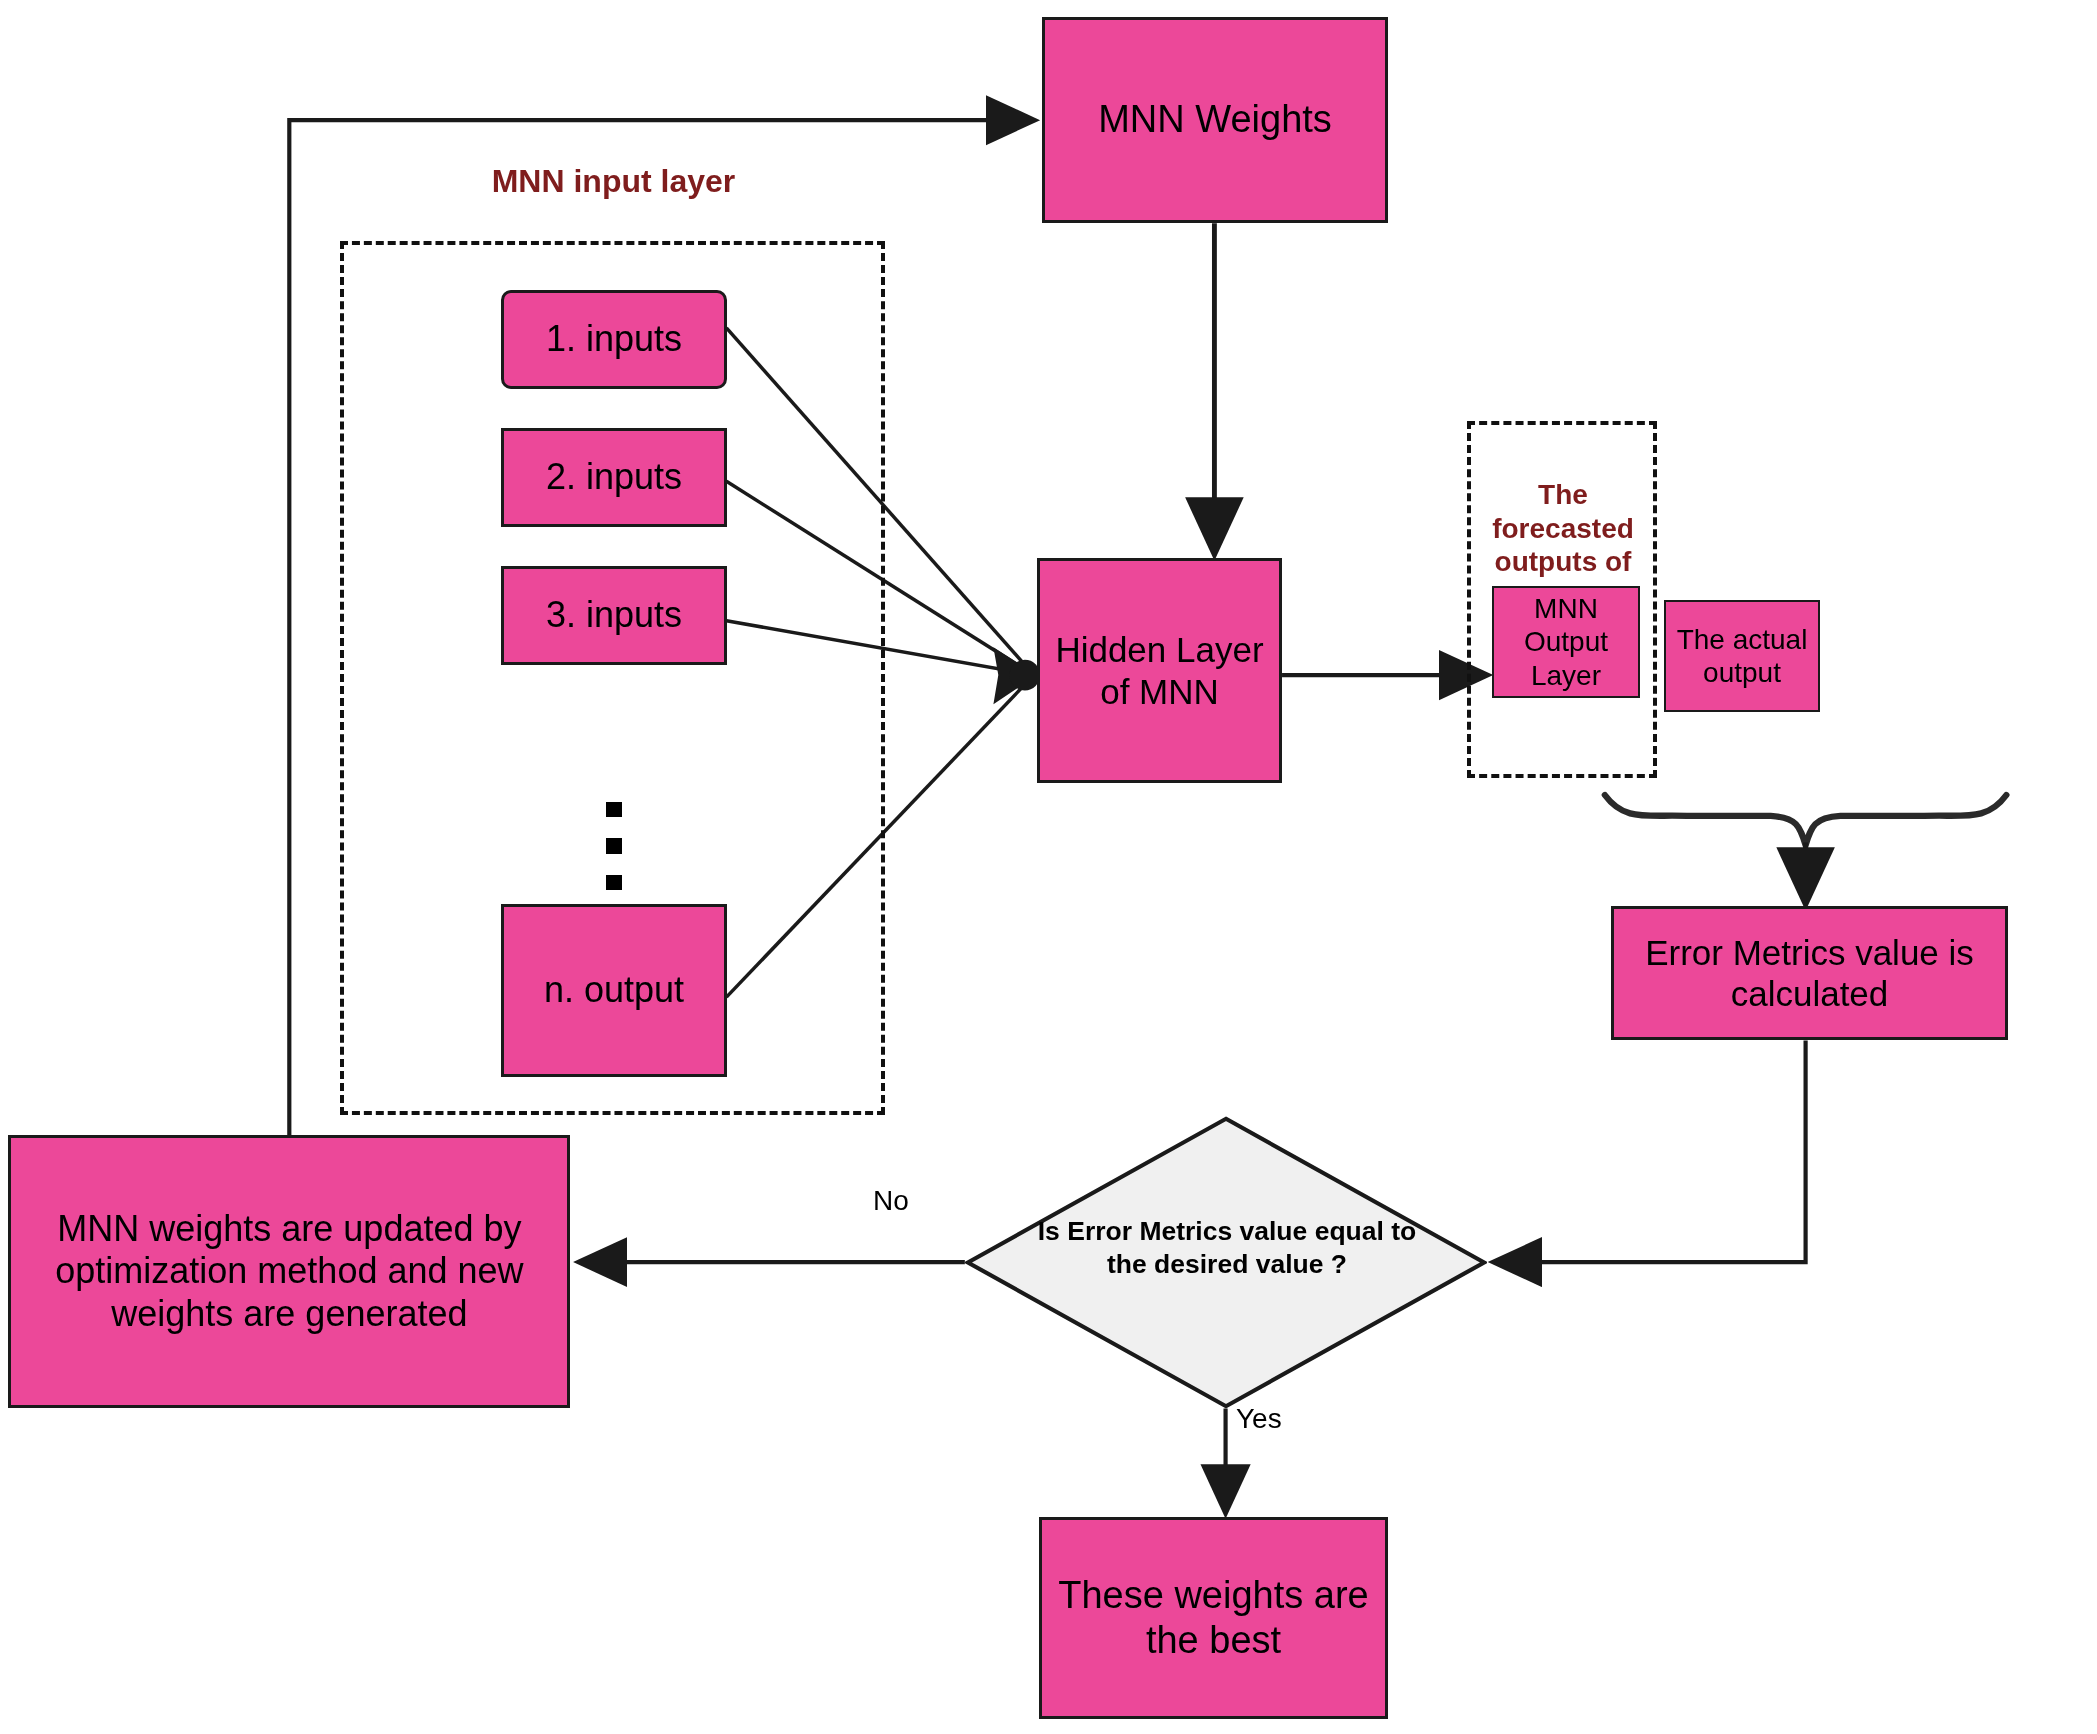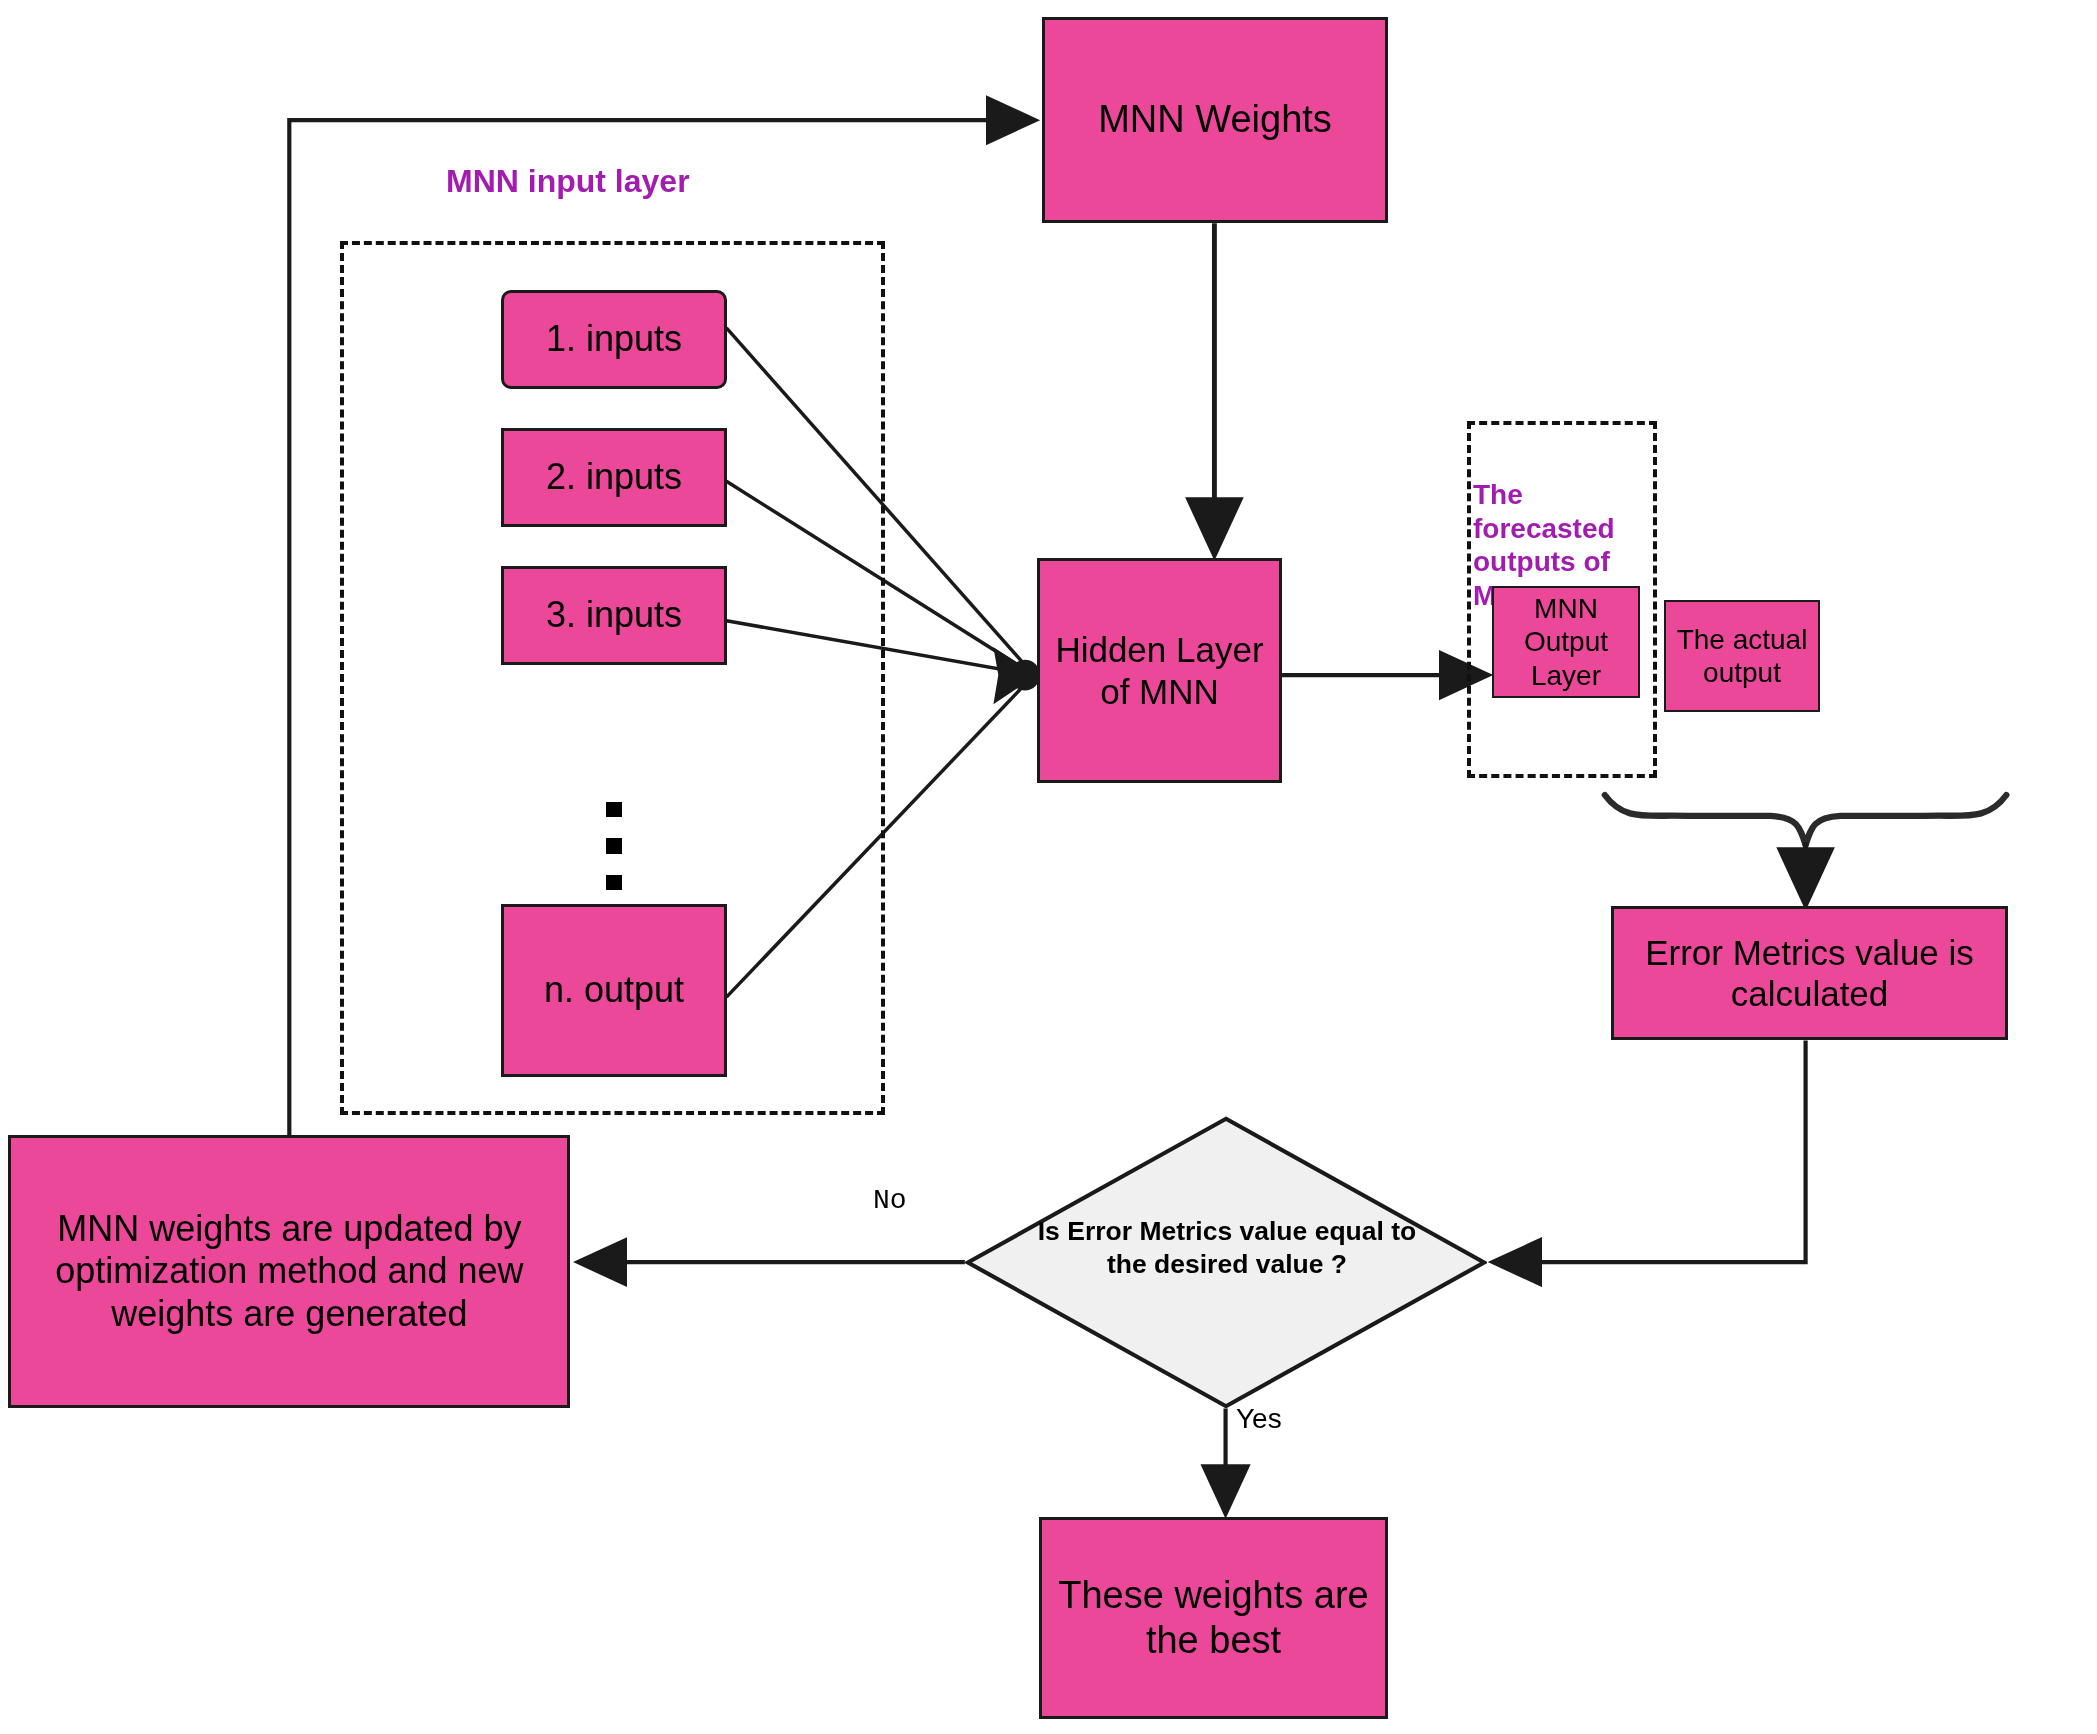--- a/index.html
+++ b/index.html
@@ -57,22 +57,22 @@
     box-sizing: border-box;
     border: 4.2px dashed #111111;
     background: transparent;
   }
   .db-input   { left: 340px;  top: 241px;  width: 545px;  height: 874px; }
   .db-forecast{ left: 1467px; top: 421px;  width: 190px;  height: 357px; }
 
   .grouplabel {
     position: absolute;
     font-weight: bold;
-    color: #a21caf;
-    text-align: left;
+    color: #7f1d1d;
+    text-align: center;
     line-height: 1.2;
   }
   .gl-input   { left: 446px;  top: 162px;  width: 335px;  font-size: 32px; }
   .gl-forecast{ left: 1473px; top: 478px;  width: 180px;  font-size: 28px; }
 
   
   .diamond-wrap {
     position: absolute;
     left: 965px; top: 1116px;
     width: 522px; height: 293px;
@@ -87,21 +87,21 @@
     font-weight: bold;
     color: #000000;
     line-height: 1.25;
   }
 
   .edgelabel {
     position: absolute;
     font-size: 28px;
     color: #000000;
   }
-  .el-no  { left: 873px; top: 1185px; font-family: Liberation Mono, monospace; }
+  .el-no  { left: 873px; top: 1185px; }
   .el-yes { left: 1236px; top: 1403px; }
 
   .dots {
     position: absolute;
     left: 600px; top: 802px;
     width: 28px; height: 91px;
   }
   .dots i {
     display: block;
     width: 15.3px; height: 15.3px;

